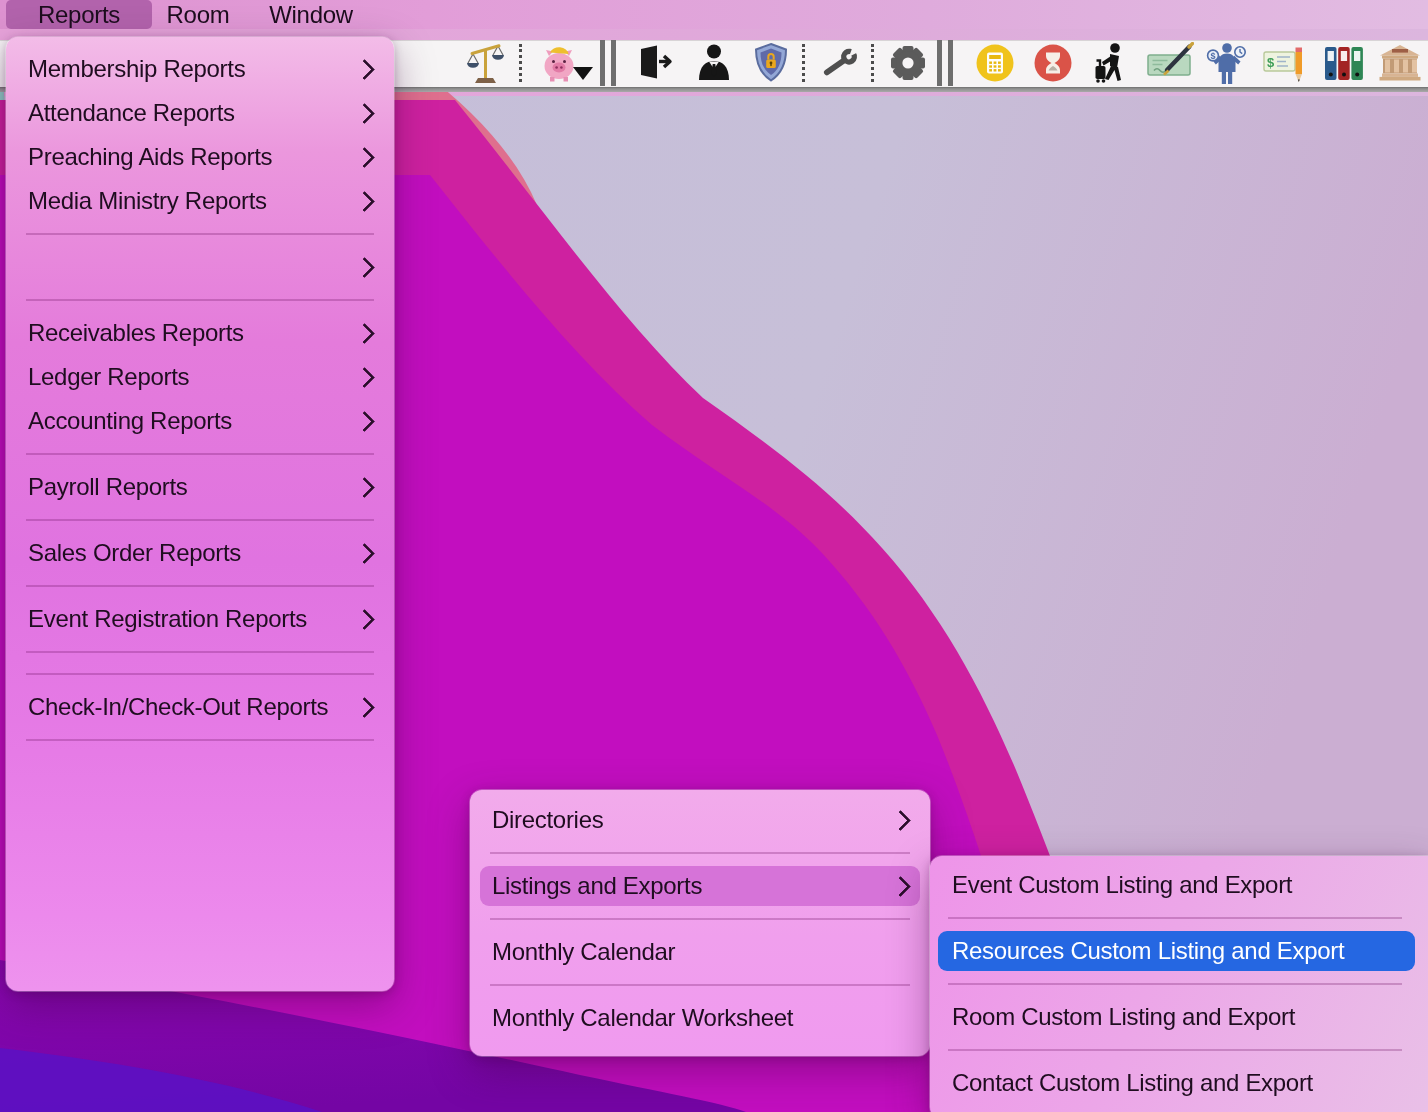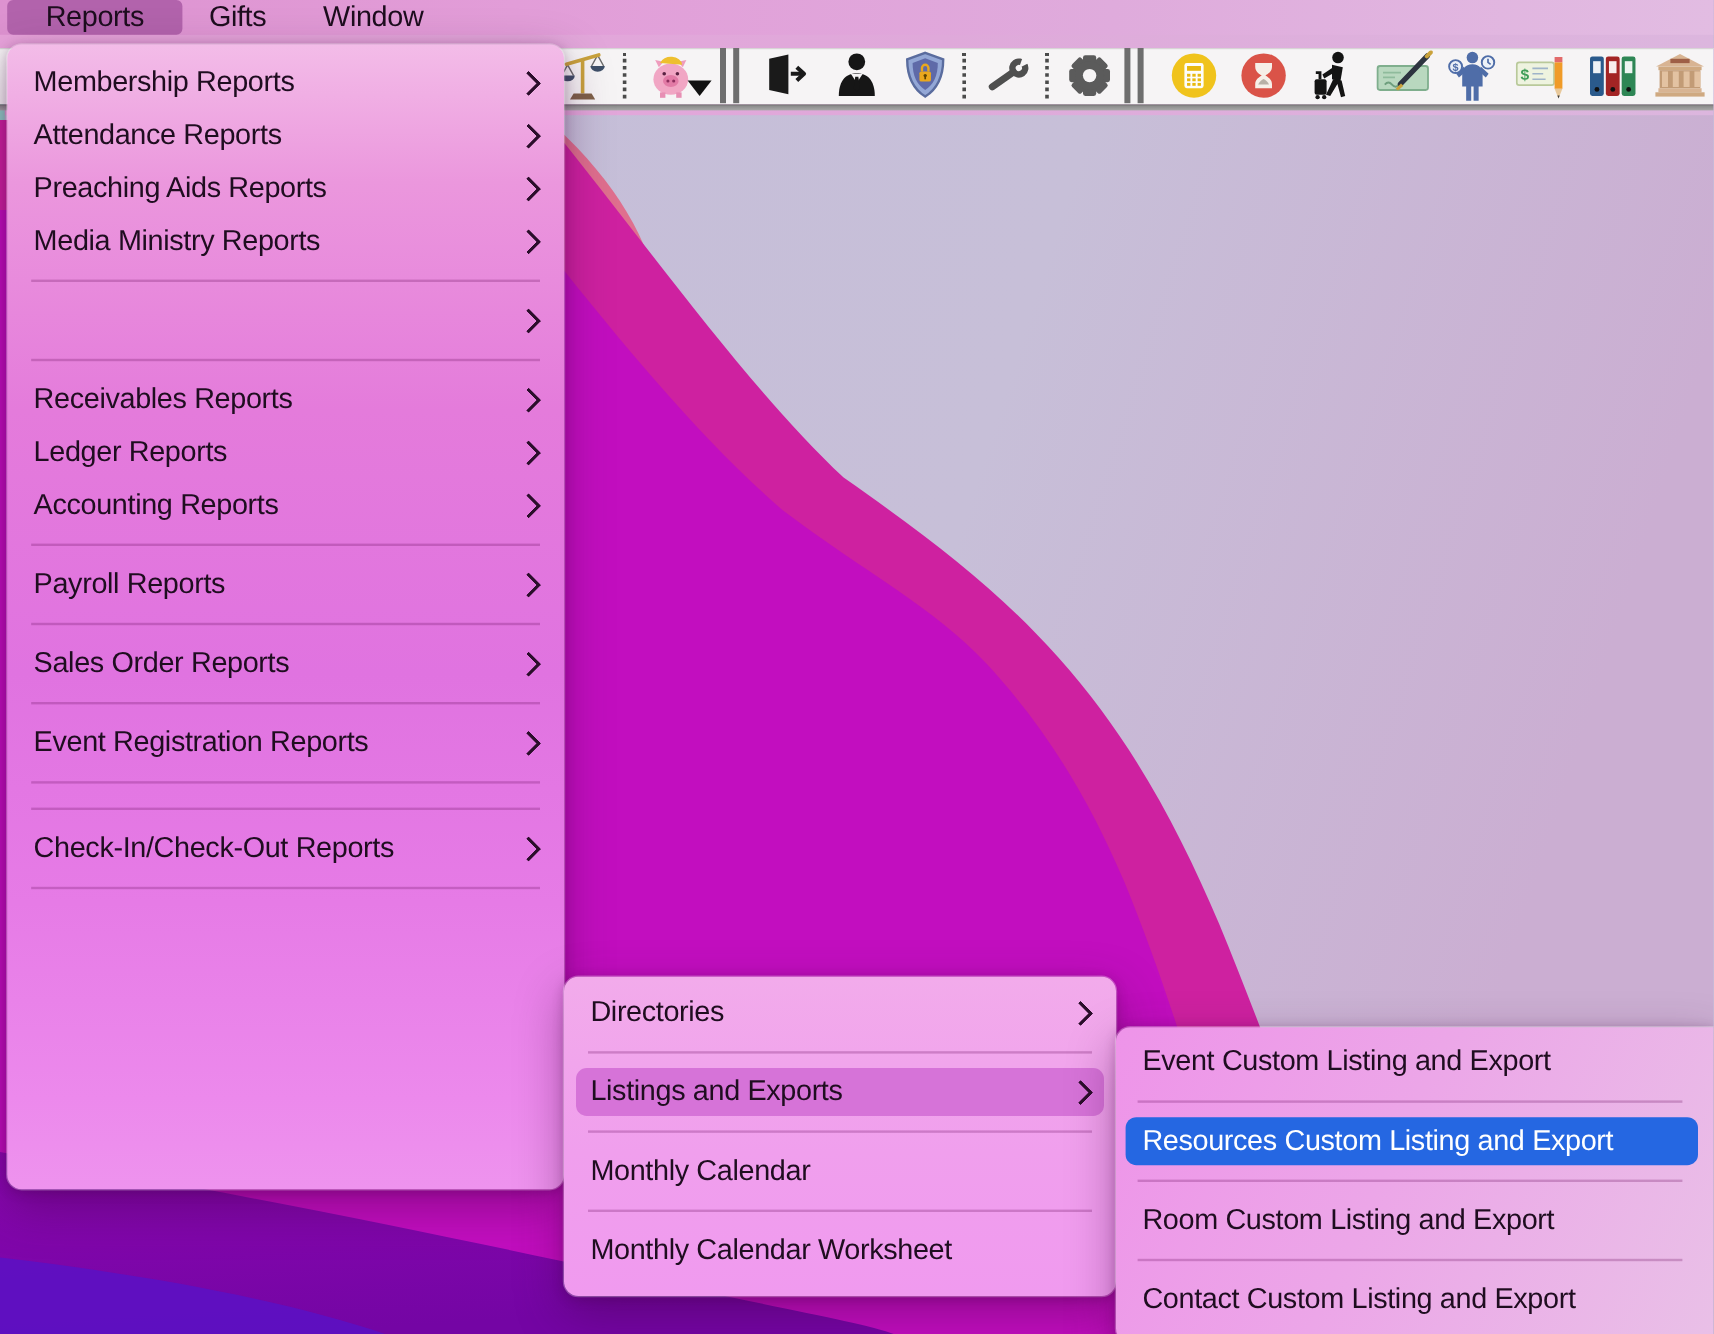--- a/index.html
+++ b/index.html
@@ -42,27 +42,26 @@
   .piggy-tri{position:absolute;right:-8px;bottom:6px;width:0;height:0;
     border-left:10px solid transparent;border-right:10px solid transparent;border-top:13px solid #121212}
 
   
   .panel{
     position:absolute;z-index:10;border-radius:12px;
     box-shadow:0 14px 40px rgba(60,0,60,.38),0 2px 10px rgba(60,0,60,.28);
     outline:1px solid rgba(255,255,255,.28);
   }
   #menu-reports{
-    left:6px;top:37px;width:464px;height:944px;padding-top:10px;
+    left:6px;top:37px;width:388px;height:944px;padding-top:10px;
     background:linear-gradient(180deg,#f3bce8 0%,#eb97dd 12%,#e47bdb 32%,#e073e0 55%,#e67be6 75%,#ec89ec 92%,#ee93ee 100%);
   }
   #menu-roommate{
     left:470px;top:790px;width:460px;height:258px;padding-top:8px;
     background:linear-gradient(180deg,#f2abeb 0%,#f09fed 55%,#f09aef 100%);
-    margin-top:24px;
   }
   #menu-listings{
     left:930px;top:856px;width:498px;height:256px;padding-top:7px;
     border-radius:12px 0 0 12px;
     background:linear-gradient(115deg,#ee94e9 0%,#eca6e8 45%,#e9c0e7 100%);
   }
   .mi{height:44px;display:flex;align-items:center;position:relative;
       font-size:24px;letter-spacing:-0.3px;color:#1f0d20}
   .mi .lbl{margin-left:22px;position:relative;z-index:1;white-space:nowrap}
   .mi .spacer{flex:1}
@@ -316,21 +315,21 @@
     <rect x="5" y="31.5" width="36" height="3.4" fill="#d8b493"></rect>
     <rect x="2.5" y="34.9" width="41" height="3.6" fill="#cfa981"></rect>
   </svg>
 </div>
 
 <div id="menubar">
   <div class="mb-item" id="mb-reports">
     <span>Reports</span>
   </div>
   <div class="mb-item" id="mb-help">
-    <span>Gifts</span>
+    <span>Room</span>
   </div>
   <div class="mb-item" id="mb-window">
     <span>Window</span>
   </div>
 </div>
 
 <div class="panel" id="menu-reports">
   <div class="mi">
     <span class="lbl">Membership Reports</span>
       <span class="spacer"></span>

